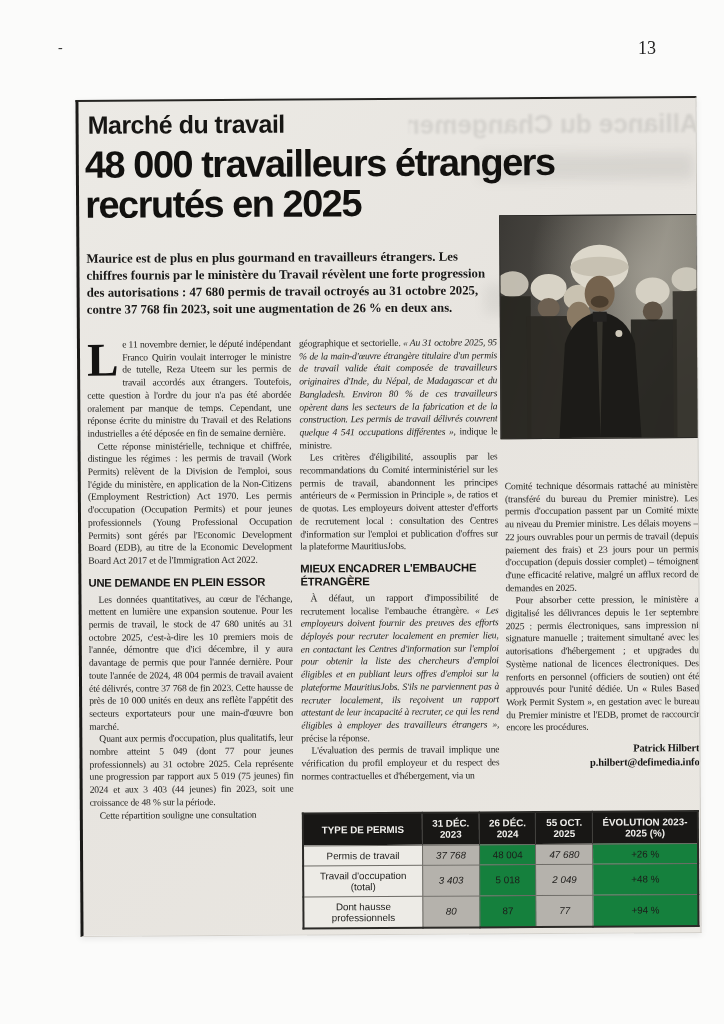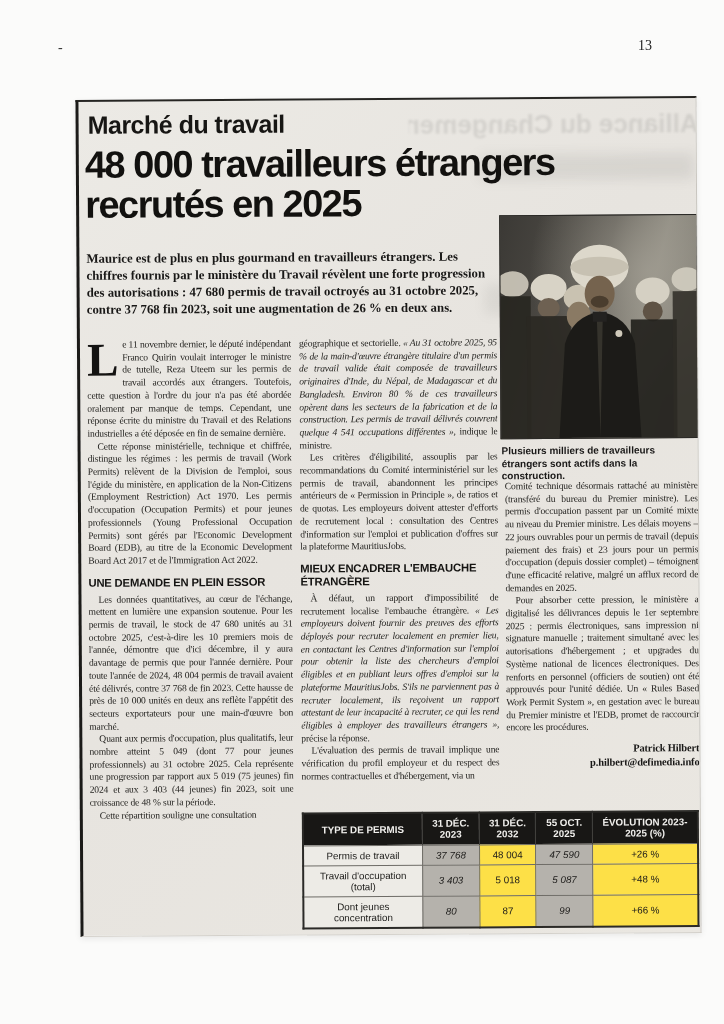--- a/index.html
+++ b/index.html
@@ -10,21 +10,21 @@
     color: #1d1c1a;
     position: relative;
     overflow: hidden;
   }
   .doc-header-left {
     position: absolute; left: 58px; top: 40px;
     font-size: 14px; color: #333;
   }
   .doc-page-number {
     position: absolute; left: 638px; top: 38px;
-    font-size: 14px; color: #222;
+    font-size: 18px; color: #222;
   }
   .article {
     position: absolute; left: 78px; top: 98px;
     width: 621px; height: 837px;
     background: linear-gradient(135deg, #eceae5 0%, #e7e4df 45%, #eae7e1 100%);
     border-top: 2px solid #262522;
     border-left: 3px solid #1b1a18;
     border-right: 1px solid #c9c6c0;
     border-bottom: 1px solid #d4d1cb;
     transform: rotate(-0.35deg);
@@ -113,21 +113,21 @@
     font-weight: bold; font-size: 9.8px; line-height: 1.15;
     padding: 4px 2px; text-align: center;
     border-right: 1px solid #43423f;
   }
   .permits-table td {
     font-size: 9.8px; padding: 4px 12px; text-align: center;
     border: 1px solid #6e6c67; color: #1c1b19;
   }
   .permits-table td.row-label { background: #edebe6; }
   .permits-table td.cell-gray { background: #b5b2ac; font-style: italic; }
-  .permits-table td.cell-light { background: #fde047; margin-top: 12px; }
+  .permits-table td.cell-light { background: #15803d; margin-top: 12px; }
   .permits-table col.c-label { width: 120px; }
   .permits-table col.c-num { width: 57px; }
   .permits-table col.c-evo { width: 106px; }
 </style>
 </head>
 <body>
 
 <div class="doc-header-left">-</div>
 <div class="doc-page-number">13</div>
 
@@ -180,21 +180,20 @@
       <ellipse cx="99" cy="51" rx="29" ry="10" fill="#c7c1b2"></ellipse>
       <ellipse cx="99" cy="78" rx="15" ry="18" fill="#75634e"></ellipse>
       <ellipse cx="99" cy="86" rx="9" ry="6" fill="#4a3d2e"></ellipse>
       <path d="M58 222 L64 128 Q72 100 99 96 Q126 100 134 128 L140 222 Z" fill="#1c1b18"></path>
       <path d="M96 100 L99 222 L102 100 Z" fill="#35332c"></path>
       <circle cx="118" cy="118" r="3.5" fill="#cfc9ba"></circle>
       <rect x="92" y="96" width="14" height="10" fill="#232220"></rect>
     </svg>
   </div>
 
-  <div class="photo-caption">Plusieurs milliers de travailleurs étrangers sont actifs dans la construction.</div>
 
   <div class="col col1">
     <p><span class="dropcap">L</span><span>e 11 novembre dernier, le député indépendant Franco Quirin voulait interroger le ministre de tutelle, Reza Uteem sur les permis de travail accordés aux étrangers. Toutefois, cette question à l'ordre du jour n'a pas été abordée oralement par manque de temps. Cependant, une réponse écrite du ministre du Travail et des Relations industrielles a été déposée en fin de semaine dernière.</span></p>
     <p class="indent">Cette réponse ministérielle, technique et chiffrée, distingue les régimes : les permis de travail (Work Permits) relèvent de la Division de l'emploi, sous l'égide du ministère, en application de la Non-Citizens (Employment Restriction) Act 1970. Les permis d'occupation (Occupation Permits) et pour jeunes professionnels (Young Professional Occupation Permits) sont gérés par l'Economic Development Board (EDB), au titre de la Economic Development Board Act 2017 et de l'Immigration Act 2022.</p>
     <h2 class="subhead">UNE DEMANDE EN PLEIN ESSOR</h2>
     <p class="indent">Les données quantitatives, au cœur de l'échange, mettent en lumière une expansion soutenue. Pour les permis de travail, le stock de 47 680 unités au 31 octobre 2025, c'est-à-dire les 10 premiers mois de l'année, démontre que d'ici décembre, il y aura davantage de permis que pour l'année dernière. Pour toute l'année de 2024, 48 004 permis de travail avaient été délivrés, contre 37 768 de fin 2023. Cette hausse de près de 10 000 unités en deux ans reflète l'appétit des secteurs exportateurs pour une main-d'œuvre bon marché.</p>
     <p class="indent">Quant aux permis d'occupation, plus qualitatifs, leur nombre atteint 5 049 (dont 77 pour jeunes professionnels) au 31 octobre 2025. Cela représente une progression par rapport aux 5 019 (75 jeunes) fin 2024 et aux 3 403 (44 jeunes) fin 2023, soit une croissance de 48 % sur la période.</p>
     <p class="indent">Cette répartition souligne une consultation</p>
   </div>
 
@@ -220,43 +219,43 @@
       <col class="c-label">
         <col class="c-num">
         <col class="c-num">
         <col class="c-num">
         <col class="c-evo">
     </colgroup>
     <thead>
       <tr>
         <th>TYPE DE PERMIS</th>
         <th>31 DÉC. 2023</th>
-        <th>31 DÉC. 2032</th>
+        <th>26 DÉC. 2024</th>
         <th>55 OCT. 2025</th>
         <th>ÉVOLUTION 2023-2025 (%)</th>
       </tr>
     </thead>
     <tbody>
       <tr>
         <td class="row-label">Permis de travail</td>
         <td class="cell-gray">37 768</td>
         <td class="cell-light">48 004</td>
-        <td class="cell-gray">47 590</td>
+        <td class="cell-gray">47 680</td>
         <td class="cell-light">+26 %</td>
       </tr>
       <tr>
         <td class="row-label">Travail d'occupation (total)</td>
         <td class="cell-gray">3 403</td>
         <td class="cell-light">5 018</td>
-        <td class="cell-gray">5 087</td>
+        <td class="cell-gray">2 049</td>
         <td class="cell-light">+48 %</td>
       </tr>
       <tr>
-        <td class="row-label">Dont jeunes concentration</td>
+        <td class="row-label">Dont hausse professionnels</td>
         <td class="cell-gray">80</td>
         <td class="cell-light">87</td>
-        <td class="cell-gray">99</td>
-        <td class="cell-light">+66 %</td>
+        <td class="cell-gray">77</td>
+        <td class="cell-light">+94 %</td>
       </tr>
     </tbody>
   </table>
 
 </div>
 
 </body></html>

